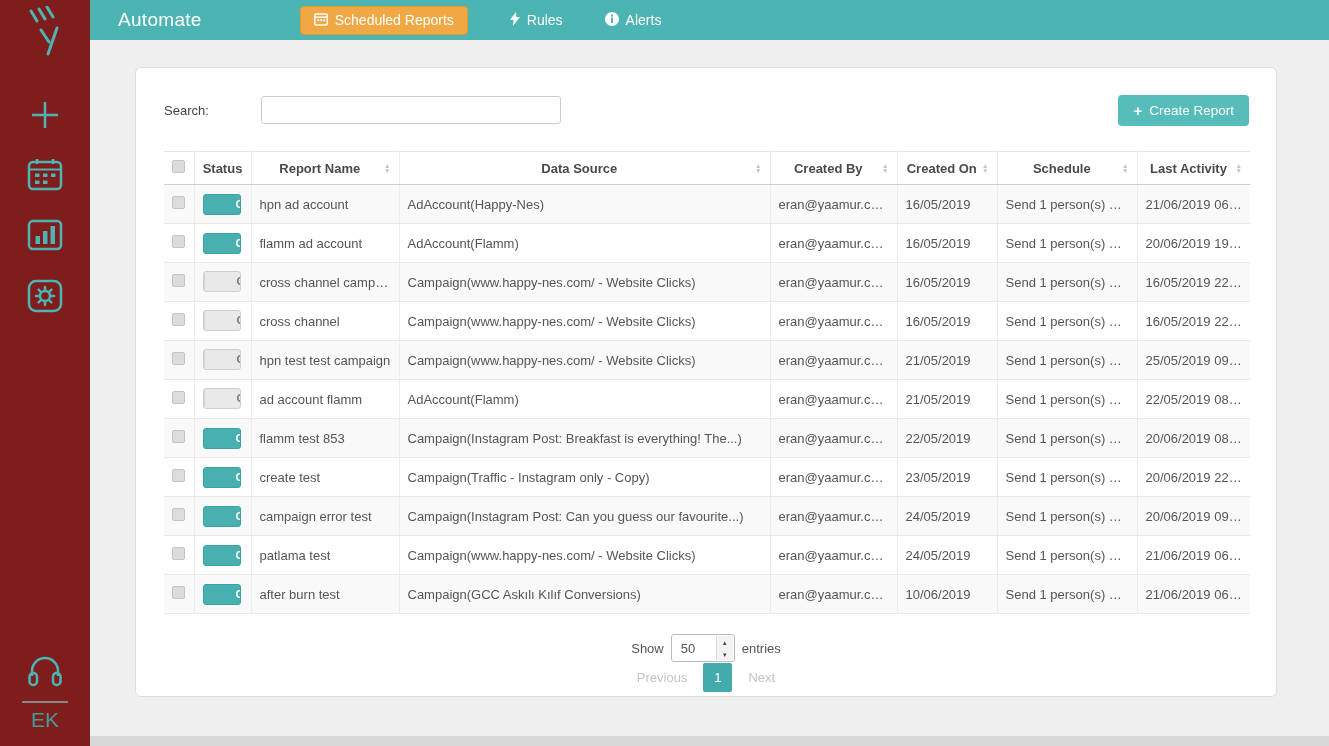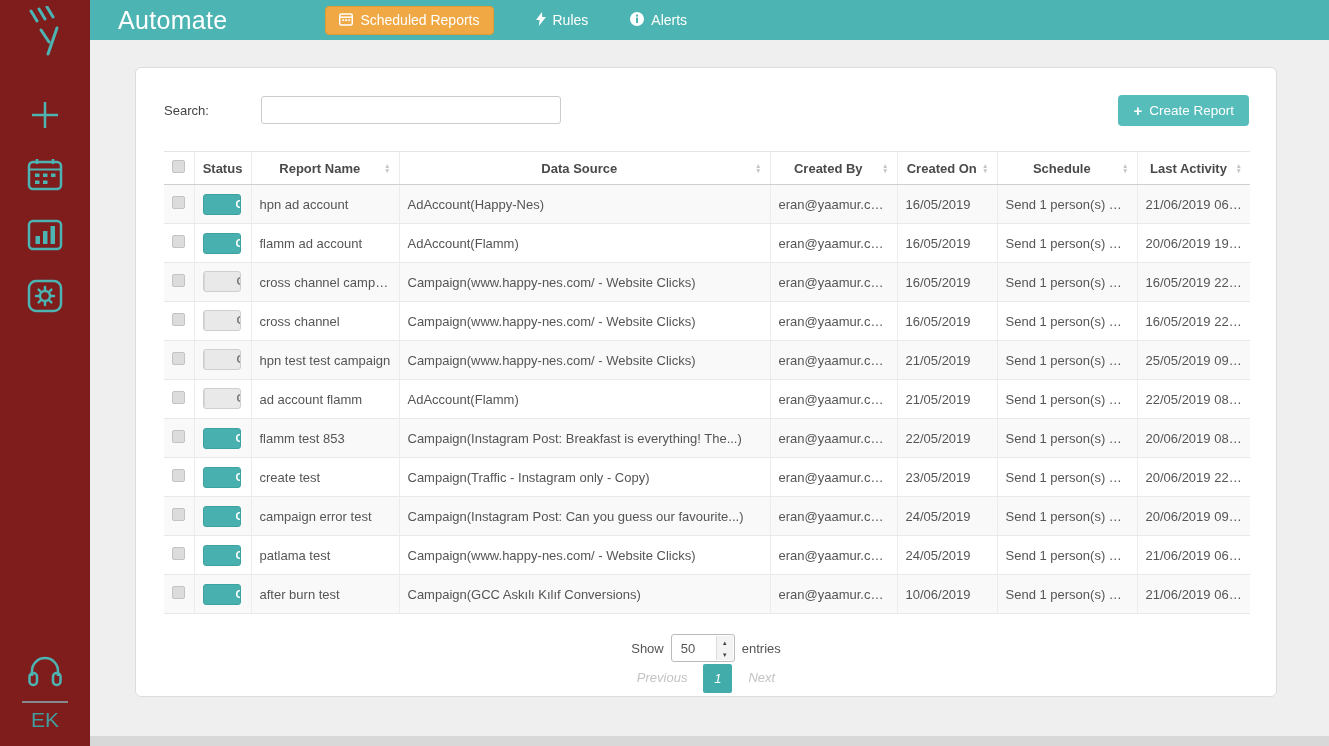--- a/index.html
+++ b/index.html
@@ -12,21 +12,21 @@
   
   .sidebar{position:absolute;left:0;top:0;width:90px;height:746px;background:#7f1d1d;display:flex;flex-direction:column;align-items:center;z-index:3;}
   .side-logo{margin-top:6px;cursor:pointer;}
   .side-plus{margin-top:40px;cursor:pointer;}
   .side-ic{margin-top:24px;cursor:pointer;}
   .side-bottom{margin-top:auto;margin-bottom:14px;display:flex;flex-direction:column;align-items:center;}
   .avatar{margin-top:8px;padding-top:5px;border-top:2px solid #83898d;width:46px;text-align:center;font-size:21px;color:#3f9e9c;cursor:pointer;}
 
   
   .header{position:absolute;left:80px;top:0;right:0;height:40px;background:#4cb4b2;display:flex;align-items:center;z-index:2;}
-  .app-title{color:#fff;font-size:25px;margin-left:38px;letter-spacing:.3px;}
+  .app-title{color:#fff;font-size:19px;margin-left:38px;letter-spacing:.3px;}
   .nav{display:flex;align-items:center;margin-left:98px;gap:42px;}
   .nav-item{display:flex;align-items:center;gap:7px;color:#fff;font-size:14px;cursor:pointer;white-space:nowrap;}
   .nav-item.active{background:#efa844;border:1px solid #e39a2f;border-radius:4px;padding:5px 13px;}
 
   
   .card{position:absolute;left:135px;top:67px;width:1142px;height:630px;background:#fff;border:1px solid #ddd;border-radius:6px;}
 
   .search-row{position:absolute;left:28px;right:27px;top:27px;height:30px;display:flex;align-items:center;gap:44px;}
   .search-label{font-size:13px;color:#444;margin-right:8px;}
   .search-input{width:300px;height:28px;border:1px solid #ccc;border-radius:3px;font-size:13px;padding:0 8px;font-family:"Liberation Sans",sans-serif;outline:none;}
@@ -56,21 +56,21 @@
   .toggle.off{background:#e9e9e9;color:#777;border:1px solid #cfcfcf;}
   .toggle.off .knob{order:1;background:#fbfbfb;border-right:1px solid #d5d5d5;border-radius:2px 0 0 2px;}
   .toggle.off .tl{order:2;}
 
   
   .table-footer{position:absolute;left:28px;right:28px;top:566px;height:40px;display:flex;align-items:center;justify-content:space-between;flex-direction:column;}
   .show-entries{display:flex;align-items:center;font-size:13px;color:#555;}
   .page-size{display:inline-flex;align-items:center;width:64px;height:28px;border:1px solid #bbb;border-radius:3px;background:#fff;margin:0 7px;position:relative;font-size:13px;padding-left:9px;cursor:pointer;}
   .spinner{position:absolute;right:1px;top:1px;bottom:1px;width:17px;border-left:1px solid #ddd;display:flex;flex-direction:column;background:#f3f3f3;}
   .spinner span{flex:1;display:flex;align-items:center;justify-content:center;font-size:7px;line-height:7px;color:#444;}
-  .pagination{display:flex;align-items:flex-end;font-style:italic;}
+  .pagination{display:flex;align-items:center;}
   .page-prev,.page-next{color:#c3c3c3;font-size:13px;padding:8px 14px;cursor:default;}
   .page-num{background:#41acaa;color:#fff;font-size:13px;width:29px;height:29px;display:inline-flex;align-items:center;justify-content:center;border-radius:2px;margin:0 2px;cursor:pointer;}
 </style>
 </head>
 <body>
 
 <div class="sidebar">
   <div class="side-logo">
     <svg width="46" height="50" viewBox="0 0 46 50">
       <g stroke="#4cb4b2" stroke-width="3" stroke-linecap="round" fill="none">

